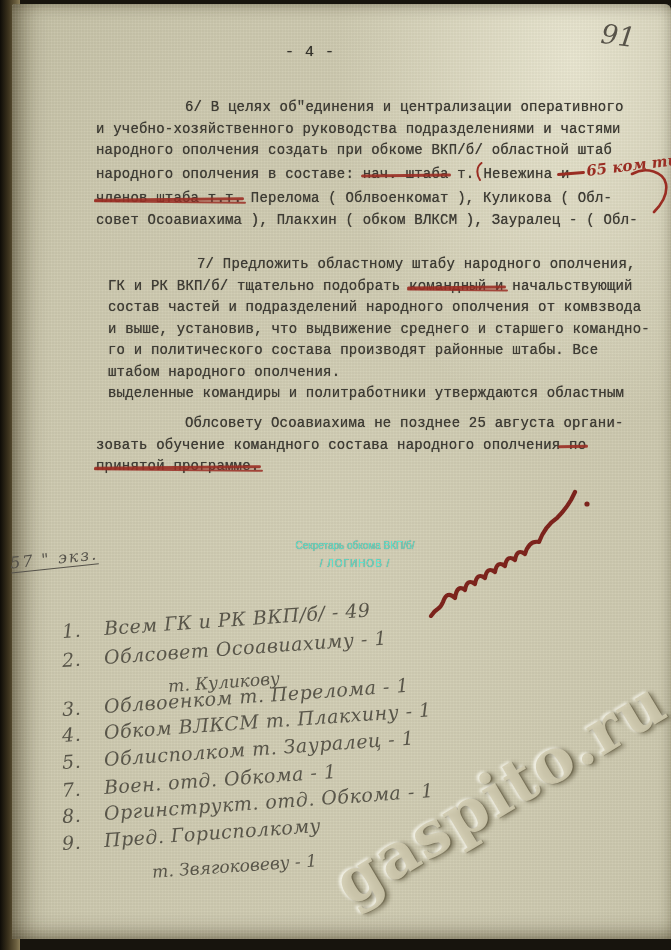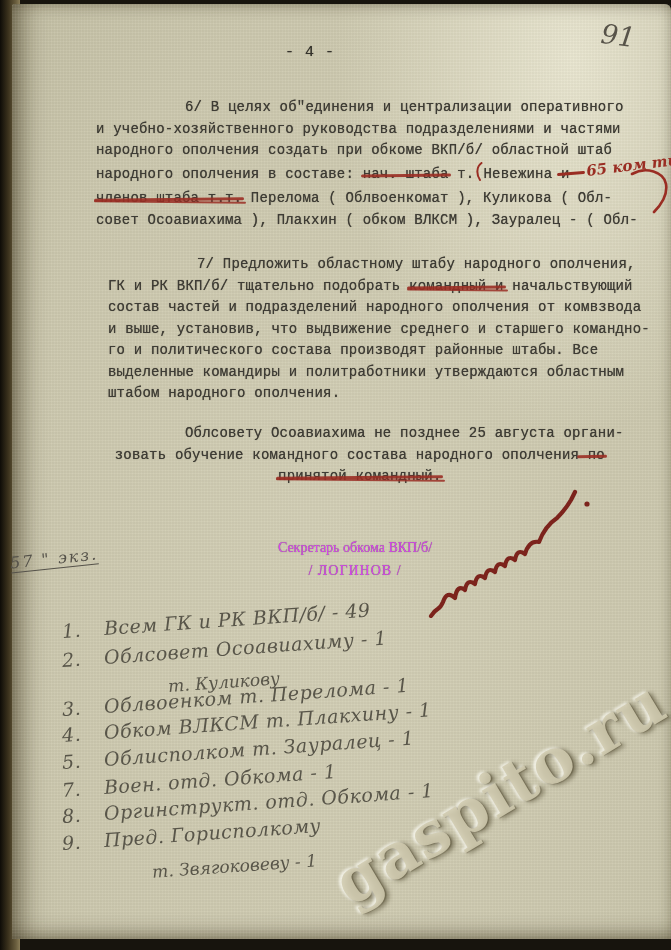--- a/index.html
+++ b/index.html
@@ -26,21 +26,21 @@
 
   
   .line { position:relative; white-space:pre;
           font-family:"Liberation Mono","DejaVu Sans Mono",monospace;
           font-size:14px; line-height:21.5px; letter-spacing:0.2px;
           color:#3e3c35; text-shadow:0 0 0.7px rgba(55,52,42,0.85); }
   .ind { padding-left:89px; }
   .para { position:absolute; }
   .p6 { left:96px; top:97px;  }
   .p7 { left:108px; top:254px; }
-  .p8 { left:96px; top:423px;text-align:center; }
+  .p8 { left:96px; top:413px; }
 
   .strike { position:relative; }
   .strike::after { content:""; position:absolute; left:-2px; right:-2px; top:52%;
                    height:2.6px; background:#9a2d23; transform:rotate(-0.6deg);
                    border-radius:2px; opacity:0.9; }
   .strike2::before { content:""; position:absolute; left:-2px; right:-4px; top:70%;
                    height:2.4px; background:#9a2d23; transform:rotate(0.5deg);
                    border-radius:2px; opacity:0.85; }
 
   .page-header { position:absolute; left:250px; top:44px; width:120px; text-align:center;
@@ -50,22 +50,22 @@
   
   .pencil { font-family:"DejaVu Serif", serif; font-style:italic; color:#55524a; }
   .archive-num { position:absolute; left:601px; top:20px; font-size:27px;
           transform:rotate(7deg); color:#575349; }
   .copies-note { position:absolute; left:10px; top:549px; font-size:16px;
           transform:rotate(-6deg); letter-spacing:2px; border-bottom:0; }
   .copies-note u { text-decoration:none; border-bottom:1.5px solid #55524a; }
 
   
   .sig-block { position:absolute; left:232px; top:540px; width:246px; text-align:center;
-          font-family:Liberation Serif, serif; font-size:14px;
-          color:#d946ef; text-shadow:0 0 0.7px rgba(55,52,42,0.8); }
+          font-family:Liberation Sans, sans-serif; font-size:10px;
+          color:#5eead4; text-shadow:0 0 0.7px rgba(55,52,42,0.8); }
   .sig-block .sig-name { margin-top:7px; letter-spacing:1px; }
 
   
   .red-note { position:absolute; left:586px; top:156px; font-family:"DejaVu Serif",serif;
           font-style:italic; font-weight:bold; font-size:15px; color:#9a2d23;
           transform:rotate(-7deg); white-space:nowrap; }
   .red-dash { position:absolute; left:557px; top:172px; width:28px; height:3px;
           background:#9a2d23; transform:rotate(-5deg); border-radius:2px; }
   .red-ins { display:inline-block; width:9px; vertical-align:-3px; }
   .red-swash { position:absolute; left:630px; top:168px; }
@@ -122,28 +122,28 @@
         <path d="M2,6 C16,-2 34,4 36,16 C38,28 30,38 24,44" fill="none" stroke="#9a2d23" stroke-width="2.6" stroke-linecap="round"></path>
       </svg>
   </div>
 
   <div class="para p7">
     <div class="line ind">7/ Предложить областному штабу народного ополчения,</div>
     <div class="line"><span>ГК и РК ВКП/б/ тщательно подобрать </span><span class="strike strike2">командный и</span><span> начальствующий</span></div>
     <div class="line">состав частей и подразделений народного ополчения от комвзвода</div>
     <div class="line">и выше, установив, что выдвижение среднего и старшего командно-</div>
     <div class="line">го и политического состава производят районные штабы. Все</div>
+    <div class="line">штабом народного ополчения.</div>
     <div class="line">выделенные командиры и политработники утверждаются областным</div>
-    <div class="line">штабом народного ополчения.</div>
   </div>
 
   <div class="para p8">
     <div class="line ind">Облсовету Осоавиахима не позднее 25 августа органи-</div>
     <div class="line"><span>зовать обучение командного состава народного ополчения</span><span class="strike"> по</span></div>
-    <div class="line"><span class="strike strike2">принятой командный.</span></div>
+    <div class="line"><span class="strike strike2">принятой программе.</span></div>
   </div>
 
   <div class="sig-block">
     <div>Секретарь обкома ВКП/б/</div>
     <div class="sig-name">/ ЛОГИНОВ /</div>
   </div>
 
   <div class="pencil copies-note"><u>57 " экз.</u></div>
 
   <div class="red-sig">

